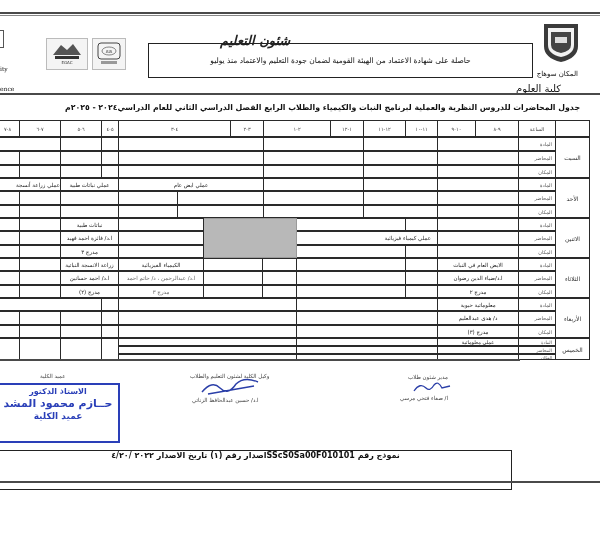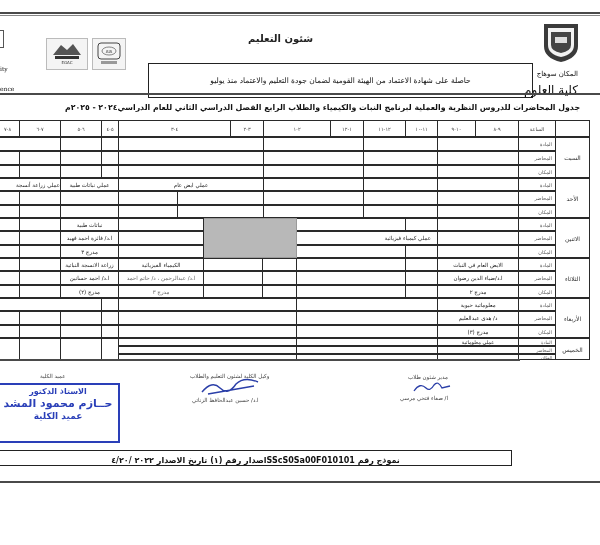--- a/index.html
+++ b/index.html
@@ -35,36 +35,36 @@
 </div>
 <div class="logo-box" style="left:92px;top:38px;width:32px;height:30px;">
   <svg width="32" height="30" viewBox="0 0 32 30">
     <rect x="5" y="4" width="22" height="16" rx="3" fill="none" stroke="#444" stroke-width="1"></rect>
     <ellipse cx="16" cy="12" rx="7" ry="4" fill="none" stroke="#666" stroke-width="0.8"></ellipse>
     <text x="16" y="14" font-size="4" text-anchor="middle" fill="#333" font-family="DejaVu Sans, sans-serif">AIA</text>
     <rect x="8" y="22" width="16" height="3" fill="#999"></rect>
   </svg>
 </div>
 
-<div class="t" style="left:248px;top:33px;font-size:10px;font-weight:bold;color:#222;letter-spacing:0.5px;">شئون التعليم</div>
-
-<div class="abs" style="left:148px;top:43px;width:385px;height:35px;border:1.5px solid #222;display:flex;align-items:center;justify-content:center;margin-top:20px;">
+<div class="t" style="left:220px;top:33px;font-size:13px;font-weight:bold;color:#222;letter-spacing:0.5px;font-style:italic;">شئون التعليم</div>
+
+<div class="abs" style="left:148px;top:43px;width:385px;height:35px;border:1.5px solid #222;display:flex;align-items:center;justify-content:center;">
   <span style="font-size:7.5px;direction:rtl;color:#111;">حاصلة على شهادة الاعتماد من الهيئة القومية لضمان جودة التعليم والاعتماد منذ يوليو</span>
 </div>
 
 <div class="abs" style="left:540px;top:20px;width:42px;height:44px;">
   <svg width="42" height="44" viewBox="0 0 42 44">
     <path d="M4,4 L38,4 L38,26 Q38,38 21,42 Q4,38 4,26 Z" fill="#3a3a3a"></path>
     <path d="M8,8 L34,8 L34,25 Q34,34 21,37 Q8,34 8,25 Z" fill="#f2f2f2"></path>
     <path d="M11,12 L31,12 L31,25 Q31,31 21,33 Q11,31 11,25 Z" fill="#444"></path>
     <rect x="15" y="17" width="12" height="6" fill="#ddd"></rect>
   </svg>
 </div>
 <div class="t" style="right:22px;top:70px;font-size:7px;">المكان سوهاج</div>
-<div class="t" style="right:22px;top:83px;font-size:12px;">كلية العلوم</div>
+<div class="t" style="right:39px;top:83px;font-size:10px;">كلية العلوم</div>
 
 <div class="hline" style="top:93px;height:2px;"></div>
 
 <div class="t" style="right:20px;top:103px;font-size:7.8px;font-weight:bold;color:#111;">جدول المحاضرات للدروس النظرية والعملية لبرنامج النبات والكيمياء والطلاب الرابع الفصل الدراسي الثاني للعام الدراسي٢٠٢٤ - ٢٠٢٥م</div>
 
 <div>
 
   <div class="cell" style="left:555px;top:120px;width:35px;height:17px;"></div>
   <div class="cell hdr" style="left:518px;top:120px;width:38px;height:17px;">الساعة</div>
   <div class="cell hdr" style="left:475px;top:120px;width:44px;height:17px;">٩-٨</div>
@@ -264,16 +264,16 @@
 </svg>
 <div class="t" style="left:192px;top:397px;font-size:5.5px;color:#444;">ا.د/ حسين عبدالحافظ الزناتي</div>
 
 <div class="t" style="left:40px;top:373px;font-size:5.5px;color:#444;">عميد الكلية</div>
 <div class="stamp" style="left:-4px;top:383px;width:120px;height:56px;">
   <div style="font-size:8px;margin-top:2px;">الاستاذ الدكتور</div>
   <div style="font-size:11px;margin-top:1px;">حــازم محمود المشد</div>
   <div style="font-size:9px;margin-top:1px;">عميد الكلية</div>
 </div>
 
-<div class="abs" style="left:0;top:450px;width:512px;height:16px;border:1.5px solid #222;border-left:none;display:flex;align-items:flex-end;justify-content:center;">
+<div class="abs" style="left:0;top:450px;width:512px;height:40px;border:1.5px solid #222;border-left:none;display:flex;align-items:flex-start;justify-content:center;">
   <span style="font-size:8px;font-weight:bold;direction:rtl;">نموذج رقم SScS0Sa00F010101اصدار رقم (١) تاريخ الاصدار ٢٠٢٢ /٤/٢٠</span>
 </div>
 <div class="hline" style="top:481px;height:2px;"></div>
 
 </body></html>

